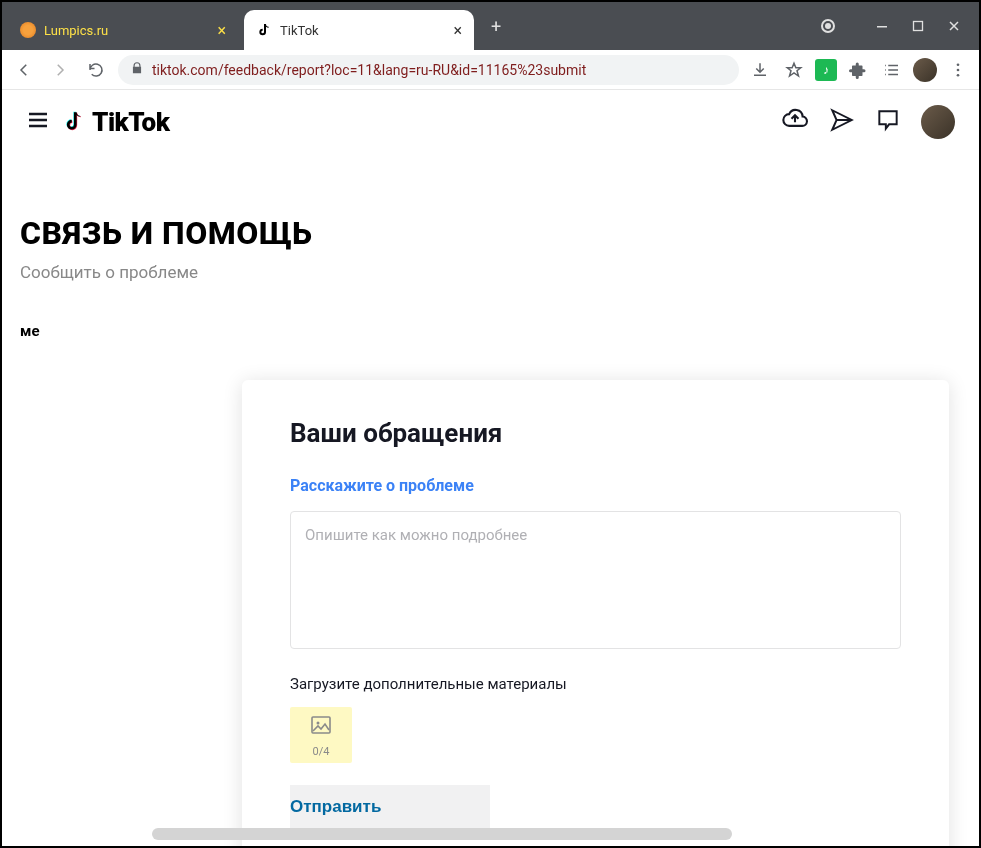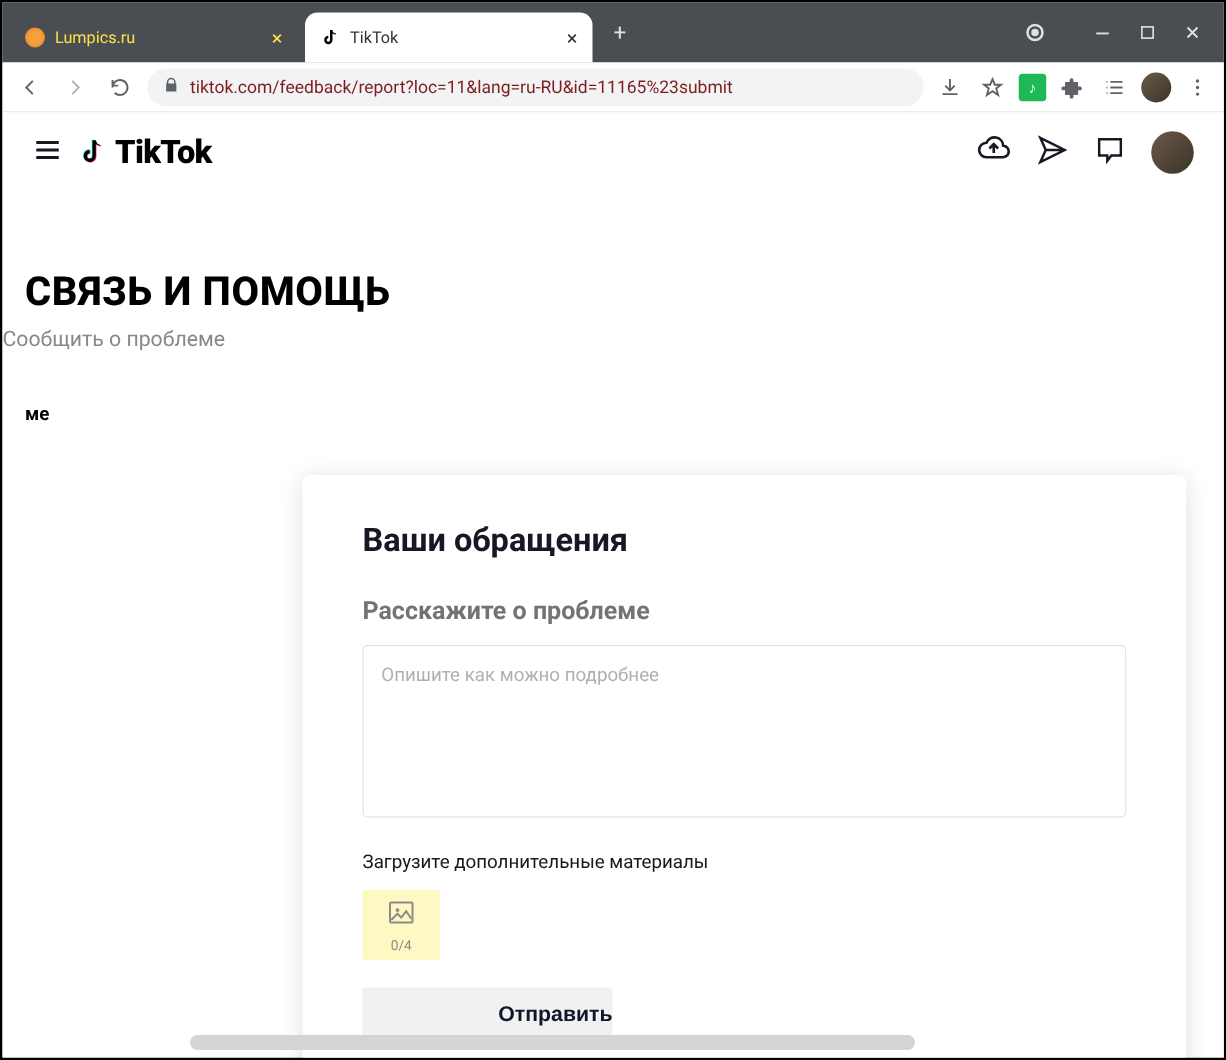--- a/index.html
+++ b/index.html
@@ -29,31 +29,31 @@
   .page{flex:1;background:#fff;position:relative;overflow:hidden;}
   .tiktok-header{height:64px;display:flex;align-items:center;padding:0 24px;}
   .tiktok-header .menu{margin-right:12px;cursor:pointer;}
   .tiktok-logo{display:flex;align-items:center;font-weight:900;font-size:26px;letter-spacing:-0.5px;}
   .tiktok-logo-icon{width:26px;height:26px;margin-right:4px;position:relative;}
   .hdr-right{margin-left:auto;display:flex;align-items:center;gap:20px;}
   .hdr-right .ic{cursor:pointer;color:#161823;}
   .avatar-big{width:34px;height:34px;border-radius:50%;background:linear-gradient(135deg,#6b5b4a,#3a3228);cursor:pointer;}
   .page-content{padding:0 0 0 0;}
   .h1{font-size:32px;font-weight:800;color:#000;padding:60px 0 10px 18px;letter-spacing:0.5px;}
-  .sub{font-size:17px;color:#888;}
+  .sub{font-size:17px;color:#888;padding-left:18px;}
   .tiny{font-size:15px;font-weight:700;padding:40px 12px 0 18px;}
   .card{position:absolute;left:240px;top:290px;right:30px;background:#fff;border-radius:6px;box-shadow:0 2px 20px rgba(0,0,0,0.12);padding:38px 48px 40px 48px;}
   .card h2{font-size:26px;font-weight:700;color:#161823;margin-bottom:28px;}
-  .card .label{font-size:20px;font-weight:700;color:#737373;margin-bottom:16px;}
+  .card .label{font-size:16px;font-weight:700;color:#3b82f6;margin-bottom:16px;}
   .card textarea{width:100%;height:138px;border:1px solid #e3e3e4;border-radius:4px;padding:14px;font-size:15px;font-family:inherit;resize:none;color:#ef4444;}
   .card textarea::placeholder{color:#b0b0b4;}
   .card .label2{font-size:15px;color:#161823;margin-top:22px;margin-bottom:14px;}
   .upload-box{width:62px;height:56px;background:#fef9c3;display:flex;flex-direction:column;align-items:center;justify-content:center;gap:4px;cursor:pointer;border-radius:2px;text-align:center;}
   .upload-box .ucount{font-size:11px;color:#8a8a8a;}
-  .submit{width:200px;height:44px;margin-top:22px;background:#f1f1f2;color:#0f172a;font-size:17px;font-weight:600;border:none;cursor:not-allowed;display:flex;align-items:center;justify-content:flex-end;}
+  .submit{width:200px;height:44px;margin-top:22px;background:#f1f1f2;color:#0369a1;font-size:17px;font-weight:600;border:none;cursor:not-allowed;display:flex;align-items:center;justify-content:flex-start;}
   .hscroll{position:absolute;left:150px;bottom:6px;width:580px;height:12px;background:#d4d4d4;border-radius:6px;}
 </style>
 </head>
 <body>
 
 <div class="window">
 
   <div class="titlebar">
     <div class="tab">
       <span class="favicon" style="background:radial-gradient(circle,#f7a13d 40%,#e07b1f 100%);"></span>

